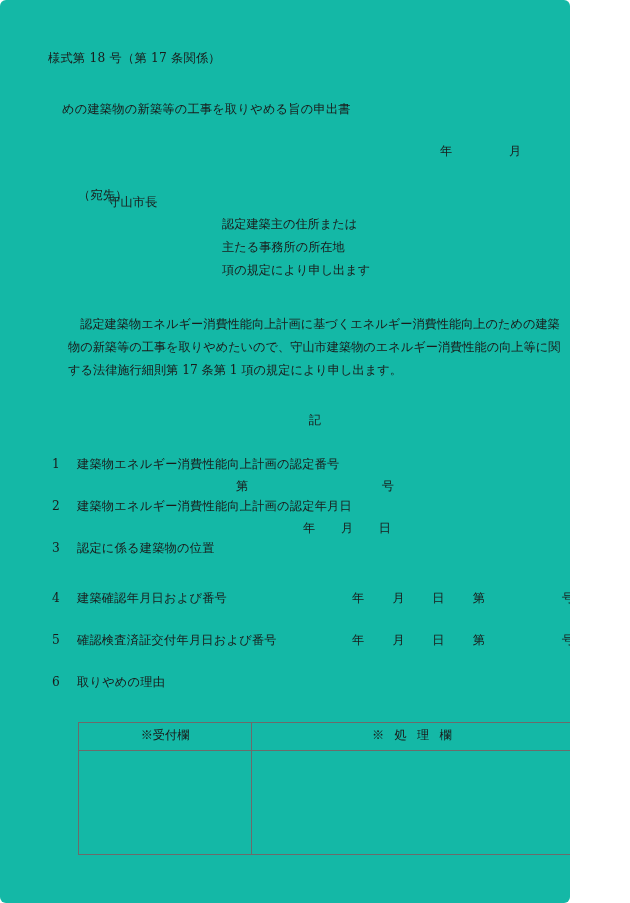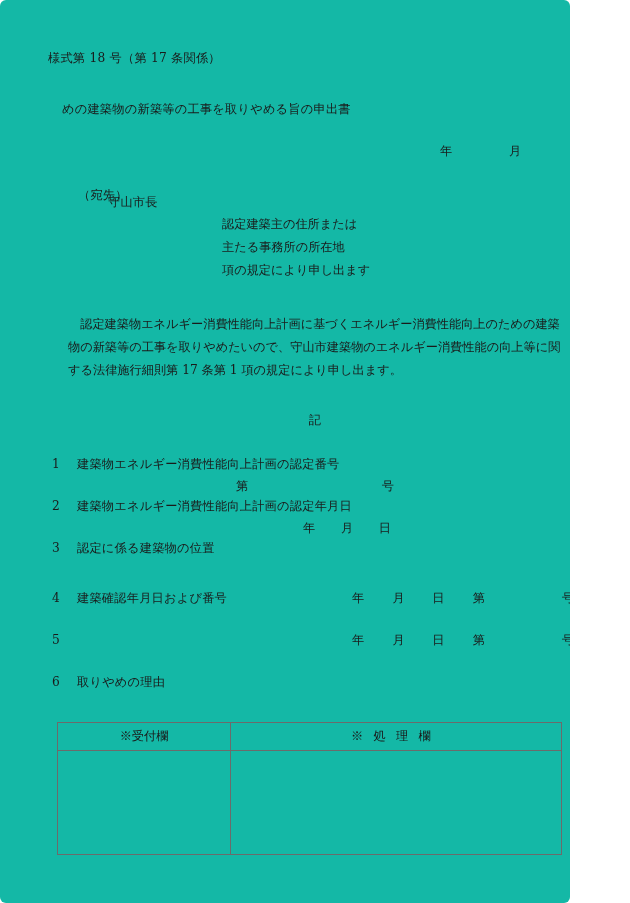--- a/index.html
+++ b/index.html
@@ -131,25 +131,26 @@
   .fields-45 .f-month { width: 40px; }
   .fields-45 .f-day   { width: 41px; }
   .fields-45 .f-dai   { width: 90px; }
   .fields-45 .f-go    { width: auto; }
   .f45-4 { top: 592px; }
   .f45-5 { top: 634px; }
 
   
   .form-table {
     position: absolute;
-    left: 57px;
+    left: 78px;
     top: 722px;
     width: 502px;
     border-collapse: collapse;
     table-layout: fixed;
+    font-family: Liberation Mono, monospace;
   }
   .form-table td {
     border: 1px solid #6b6b6b;
     padding: 0;
     text-align: center;
     vertical-align: middle;
   }
   .form-table .col-left  { width: 172px; }
   .form-table .col-right { width: 330px; }
   .form-table .head-cell {
@@ -218,20 +219,21 @@
   <div class="t item-text n4">建築確認年月日および番号</div>
   <div class="fields-45 f45-4">
     <span class="f-year">年</span>
     <span class="f-month">月</span>
     <span class="f-day">日</span>
     <span class="f-dai">第</span>
     <span class="f-go">号</span>
   </div>
 
   <div class="t item-num n5">5</div>
+  <div class="t item-text n5">確認検査済証交付年月日および番号</div>
   <div class="fields-45 f45-5">
     <span class="f-year">年</span>
     <span class="f-month">月</span>
     <span class="f-day">日</span>
     <span class="f-dai">第</span>
     <span class="f-go">号</span>
   </div>
 
   <div class="t item-num n6">6</div>
   <div class="t item-text n6">取りやめの理由</div>

